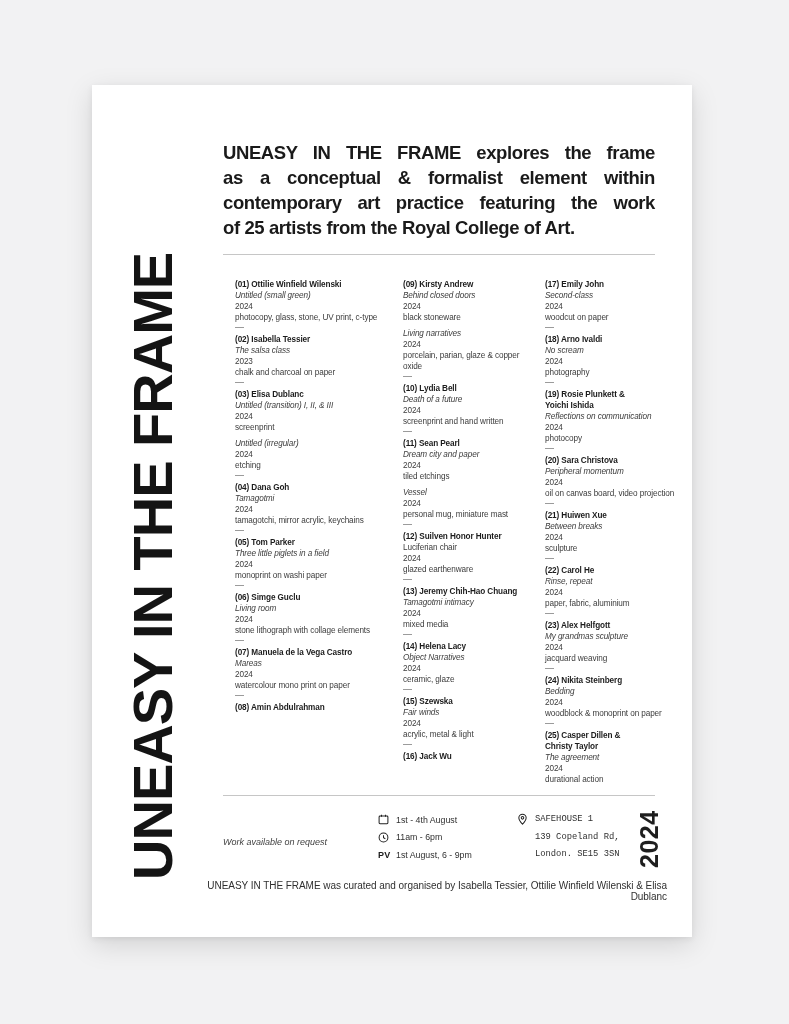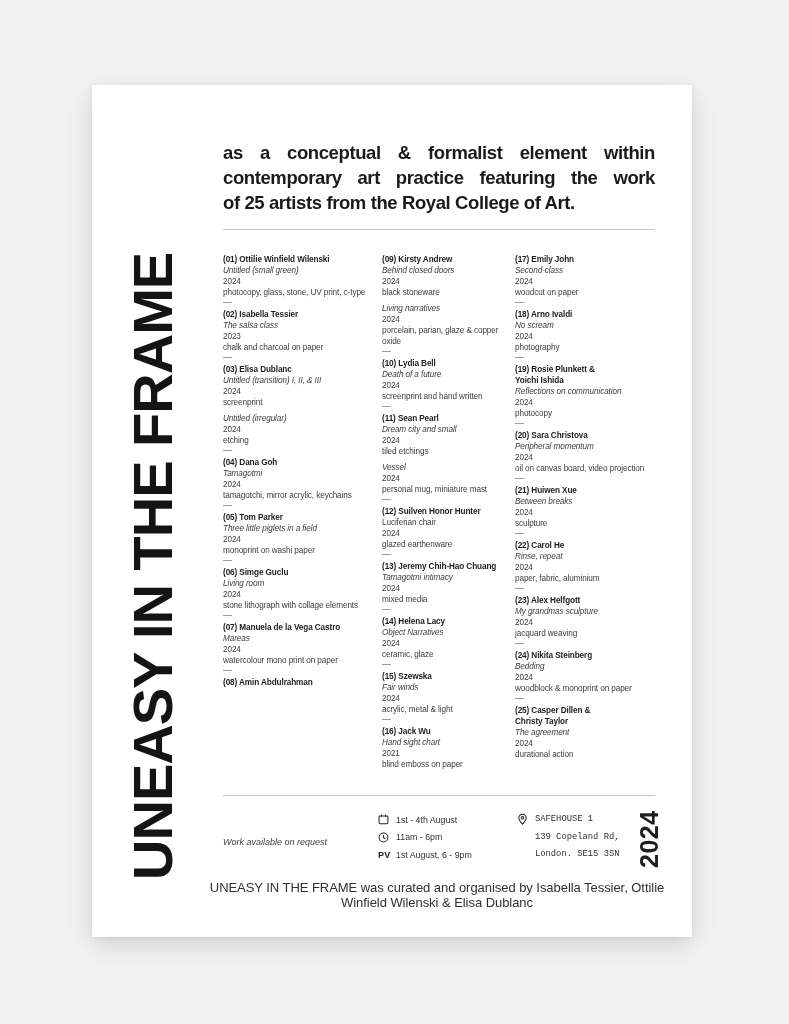--- a/index.html
+++ b/index.html
@@ -28,21 +28,21 @@
   .intro { margin-top:55px; color:#1a1a1a; font-weight:700;
     font-size:18.5px; line-height:25px; letter-spacing:-0.4px; }
   .intro-line { text-align:justify; text-align-last:justify; white-space:normal; }
   .intro-line.last { text-align-last:left; }
   .divider { border:none; border-top:1px solid #c6c6c6; margin:0; }
   .divider.d1 { margin-top:14px; }
   .divider.d2 { position:absolute; left:131px; top:710px; width:432px; }
 
   .columns { display:flex; justify-content:space-between; margin-top:24px;
     font-size:8.2px; line-height:11px; letter-spacing:-0.1px; color:#3c3c3c; }
-  .col { flex:0 0 auto; }
+  .col { flex:0 0 auto;margin-left:12px; }
   .col.c1 { width:156px; } .col.c2 { width:130px; } .col.c3 { width:140px; }
   .entry { margin:0; }
   .artist-name { font-weight:700; color:#1c1c1c; }
   .work { margin-top:0; }
   .work + .work { margin-top:5px; }
   .wt { font-style:italic; }
   .wt.up { font-style:normal; }
   .sep { width:9px; border-top:1.2px solid #9b9b9b; margin:4px 0 6px 0; height:0; }
 
   
@@ -54,33 +54,34 @@
   .venue { position:absolute; left:425px; top:726px; font-size:8.8px; color:#2f2f2f; }
   .vrow { display:flex;font-family:Liberation Mono, monospace; }
   .vicon { width:12px; margin-right:6px; padding-top:2px; }
   .vlines { line-height:17.5px; }
   .year-vertical {
     position:absolute; left:545px; top:783px;
     transform:rotate(-90deg); transform-origin:left top;
     white-space:nowrap; line-height:1;
     font-size:25px; font-weight:600; letter-spacing:0.5px; color:#1e1e1e;
   }
-  .credit { position:absolute; left:109px; top:795px; width:472px;
-    text-align:center; font-size:13px; color:#303030; letter-spacing:-0.05px; }
+  .credit { position:absolute; left:103px; top:795px; width:472px;
+    text-align:right; font-size:10px; color:#303030; letter-spacing:-0.05px; }
   svg { display:block; }
 </style>
 </head>
 <body>
 
 <div class="card">
 
   <div class="vtitle">UNEASY IN THE FRAME</div>
 
   <div class="content">
     <div class="intro" id="intro">
+        <div class="intro-line">UNEASY IN THE FRAME explores the frame</div>
         <div class="intro-line">as a conceptual &amp; formalist element within</div>
         <div class="intro-line">contemporary art practice featuring the work</div>
         <div class="intro-line last">of 25 artists from the Royal College of Art.</div>
       </div>
     <hr class="divider d1">
     <div class="columns" id="artist-list">
         <div class="col c1">
           <div class="entry">
             <div class="artist-name">
               <div>(01) Ottilie Winfield Wilenski</div>
@@ -195,21 +196,21 @@
               <div class="wy">2024</div>
               <div class="wm">screenprint and hand written</div>
             </div>
           </div>
           <div class="sep"></div>
           <div class="entry">
             <div class="artist-name">
               <div>(11) Sean Pearl</div>
             </div>
             <div class="work">
-              <div class="wt">Dream city and small</div>
+              <div class="wt">Dream city and paper</div>
               <div class="wy">2024</div>
               <div class="wm">tiled etchings</div>
             </div>
             <div class="work">
               <div class="wt">Vessel</div>
               <div class="wy">2024</div>
               <div class="wm">personal mug, miniature mast</div>
             </div>
           </div>
           <div class="sep"></div>
@@ -253,25 +254,20 @@
             <div class="work">
               <div class="wt">Fair winds</div>
               <div class="wy">2024</div>
               <div class="wm">acrylic, metal &amp; light</div>
             </div>
           </div>
           <div class="sep"></div>
           <div class="entry">
             <div class="artist-name">
               <div>(16) Jack Wu</div>
-            </div>
-            <div class="work">
-              <div class="wt">Hand sight chart</div>
-              <div class="wy">2021</div>
-              <div class="wm">blind emboss on paper</div>
             </div>
           </div>
         </div>
         <div class="col c3">
           <div class="entry">
             <div class="artist-name">
               <div>(17) Emily John</div>
             </div>
             <div class="work">
               <div class="wt">Second-class</div>

